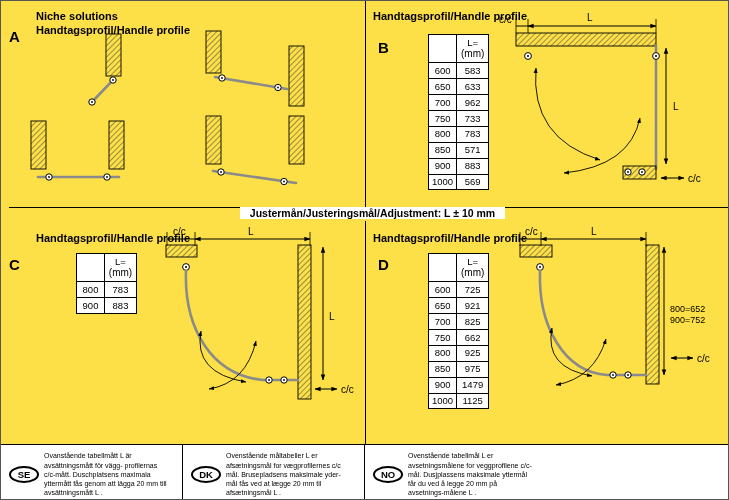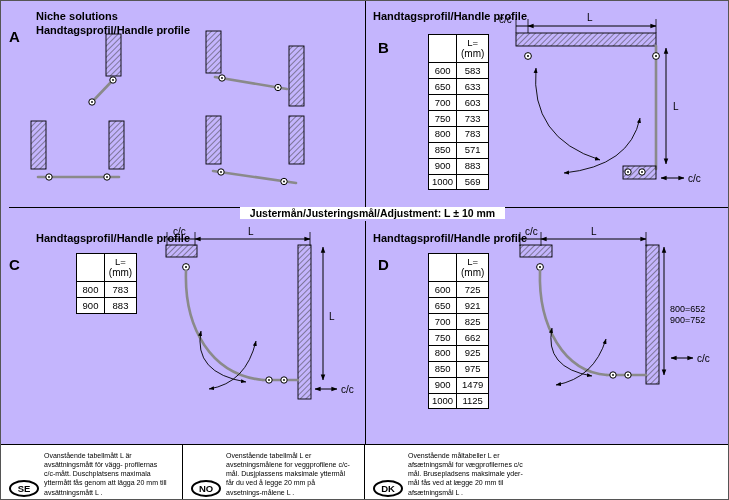--- a/index.html
+++ b/index.html
@@ -1,38 +1,38 @@
 <!DOCTYPE html>
 <html><head>
 <meta charset="utf-8">
 <style>
   *{box-sizing:border-box;margin:0;padding:0}
   body{background:#e9e9e9;font-family:"Liberation Sans",sans-serif;color:#000}
-  .page{position:relative;width:729px;height:500px;background:#c4b5fd;border:1px solid #555;overflow:hidden}
+  .page{position:relative;width:729px;height:500px;background:#fde047;border:1px solid #555;overflow:hidden}
   .quad{position:absolute}
   .quad-a{left:0;top:0;width:364px;height:207px}
   .quad-b{left:364px;top:0;width:365px;height:207px}
   .quad-c{left:0;top:220px;width:364px;height:223px}
   .quad-d{left:364px;top:220px;width:365px;height:223px}
   .sec-letter{position:absolute;font-weight:bold;font-size:15px}
   .sec-title{position:absolute;font-weight:bold;font-size:11px;line-height:1.3}
   .diag{position:absolute}
   .vline{position:absolute;left:364px;width:1px;background:#000}
   .vline.top{top:0;height:207px}
   .vline.bottom{top:220px;height:223px}
   .band{position:absolute;left:8px;top:206px;width:100%;height:15px;display:flex;align-items:flex-start;z-index:5}
   .band .rule{flex:1;height:1px;background:#000}
   .band .band-text{padding:0 10px;font-weight:bold;font-size:10.5px;background:#fff;white-space:nowrap}
   .dim-table{position:absolute;border-collapse:collapse;font-size:9.5px;background:#fff}
   .dim-table th,.dim-table td{border:1px solid #000;text-align:center;padding:1.5px 3px;line-height:1.25;font-weight:normal}
   .dim-table th.c1,.dim-table td:first-child{min-width:28px}
   .dim-table th.c2,.dim-table td:last-child{min-width:32px}
   .dim-table .mm{font-size:10px}
   .footer{position:absolute;left:0;top:443px;width:729px;height:56px;border-top:1px solid #000;display:flex;background:#fff}
-  .fnote{flex:0 0 182px;display:flex;gap:5px;padding:7px 4px 3px 8px;border-right:1px solid #000;align-items:flex-end}
+  .fnote{flex:0 0 182px;display:flex;gap:5px;padding:7px 4px 3px 8px;border-right:1px solid #000;align-items:center}
   .fnote:last-child{border-right:none;flex:1}
   .badge{flex:0 0 30px;height:17px;border:2px solid #000;border-radius:50%;display:flex;align-items:center;justify-content:center;font-weight:bold;font-size:9.5px}
   .fnote-text{font-size:7px;line-height:1.33;width:126px}
   
   .wall{stroke:#000;stroke-width:0.9}
   .door{stroke:#8a8a8a;stroke-width:2.6;stroke-linecap:round;fill:none}
   .knob{fill:#fff;stroke:#000;stroke-width:1}
   .dot{fill:#000;stroke:none}
   .dim{stroke:#000;stroke-width:1;fill:none}
   .ext{stroke:#000;stroke-width:0.8}
@@ -114,21 +114,21 @@
           <tr>
             <td>600</td>
             <td>583</td>
           </tr>
           <tr>
             <td>650</td>
             <td>633</td>
           </tr>
           <tr>
             <td>700</td>
-            <td>603</td>
+            <td>962</td>
           </tr>
           <tr>
             <td>750</td>
             <td>733</td>
           </tr>
           <tr>
             <td>800</td>
             <td>783</td>
           </tr>
           <tr>
@@ -337,22 +337,22 @@
     <span class="band-text">Justermån/Justeringsmål/Adjustment: L ± 10 mm</span>
     <div class="rule"></div>
   </div>
 
   <div class="footer">
     <div class="fnote">
       <span class="badge">SE</span>
       <div class="fnote-text">Ovanstående tabellmått L är avsättningsmått för vägg- profilernas c/c-mått. Duschplatsens maximala yttermått fås genom att lägga 20 mm till avsättningsmått L .</div>
     </div>
     <div class="fnote">
+      <span class="badge">DK</span>
+      <div class="fnote-text">Ovenstående måltabeller L er afsætningsmål for vægprofilernes c/c mål. Brusepladsens maksimale yder- mål fås ved at lægge 20 mm til afsætningsmål L .</div>
+    </div>
+    <div class="fnote">
       <span class="badge">NO</span>
       <div class="fnote-text">Ovenstående tabellmål L er avsetningsmålene for veggprofilene c/c- mål. Dusjplassens maksimale yttermål får du ved å legge 20 mm på avsetnings-målene L .</div>
     </div>
-    <div class="fnote">
-      <span class="badge">DK</span>
-      <div class="fnote-text">Ovenstående måltabeller L er afsætningsmål for vægprofilernes c/c mål. Brusepladsens maksimale yder- mål fås ved at lægge 20 mm til afsætningsmål L .</div>
-    </div>
   </div>
 
 </div>
 
 </body></html>

